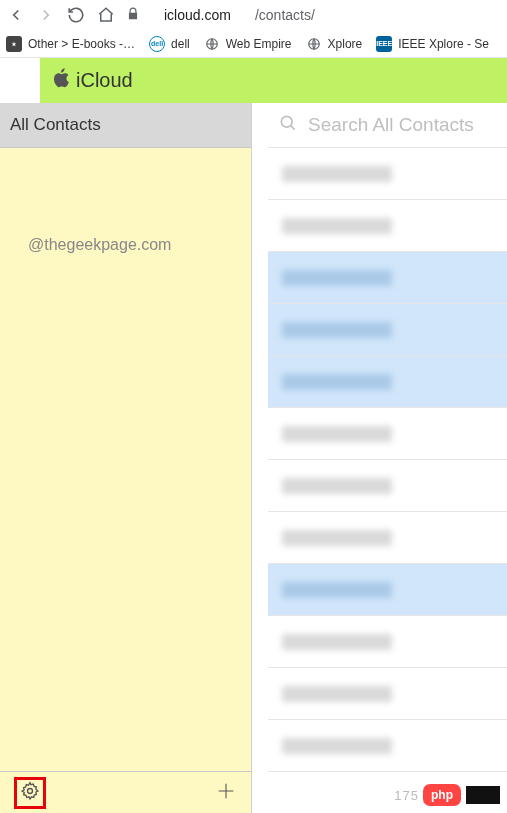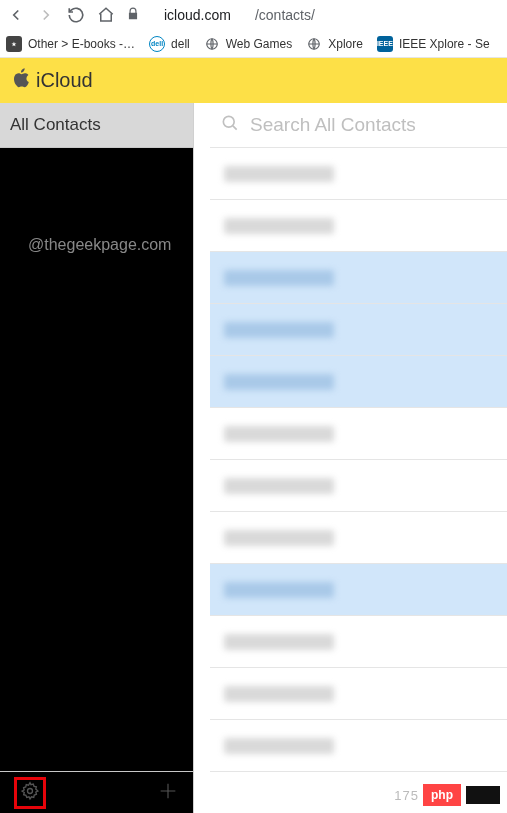--- a/index.html
+++ b/index.html
@@ -15,48 +15,48 @@
 
     .bookmarks-bar { height: 28px; display: flex; align-items: center; padding: 0 6px; gap: 14px; font-size: 12px; color: #333; background: #fff; border-bottom: 1px solid #e5e5e5; }
     .bm-item { display: flex; align-items: center; gap: 6px; white-space: nowrap; }
     .bm-favicon { width: 16px; height: 16px; display: flex; align-items: center; justify-content: center; font-size: 10px; border-radius: 3px; }
     .bm-favicon.folder { background: #444; color: #fff; }
     .bm-favicon.dell { border: 1px solid #0085c3; border-radius: 50%; color: #0085c3; font-size: 7px; font-weight: bold; }
     .bm-favicon.globe { color: #5f6368; }
     .bm-favicon.ieee { background: #00629b; color: #fff; font-size: 7px; font-weight: bold; }
 
     
-    .icloud-header { height: 45px; background: #fde047; display: flex; align-items: center; padding: 0 12px; gap: 6px; font-size: 20px; }
+    .icloud-header { height: 45px; background: #bef264; display: flex; align-items: center; padding: 0 12px; gap: 6px; font-size: 20px; margin-left: 40px; }
     .apple-logo { color: #555; font-size: 20px; }
     .icloud-text { color: #333; font-weight: 500; }
     .contacts-text { color: #007aff; font-weight: 400; }
 
     
     .main { display: flex; height: calc(813px - 30px - 28px - 45px); }
-    .sidebar { width: 194px; background: #000000; display: flex; flex-direction: column; border-right: 1px solid #d0d0d0; }
+    .sidebar { width: 252px; background: #fef9c3; display: flex; flex-direction: column; border-right: 1px solid #d0d0d0; }
     .sidebar-header { height: 45px; display: flex; align-items: center; padding: 0 10px; font-size: 17px; color: #333; background: #d8d8d8; border-bottom: 1px solid #c8c8c8; }
     .sidebar-body { flex: 1; padding: 88px 0 0 28px; }
     .credit { font-size: 16px; color: #888; }
     .sidebar-footer { height: 42px; display: flex; align-items: center; justify-content: space-between; padding: 0 14px; border-top: 1px solid #c8c8c8; }
     .gear-wrap { width: 32px; height: 32px; display: flex; align-items: center; justify-content: center; border: 3px solid #e6040a; }
     .gear, .plus { color: #555; }
 
     .content { flex: 1; display: flex; flex-direction: column; overflow: hidden; padding-left: 16px; }
     .search-bar { height: 45px; display: flex; align-items: center; padding: 0 10px; gap: 10px; border-bottom: 1px solid #e5e5e5; }
     .search-icon { color: #c0c0c0; }
     .search-ph { font-size: 19px; color: #bfbfbf; font-weight: 300; }
     .list { flex: 1; overflow: hidden; position: relative; }
     .contact-row { height: 52px; border-bottom: 1px solid #e5e5e5; padding: 10px 14px; display: flex; align-items: center; }
     .contact-row.sel { background: #d1e6fa; }
     .contact-blur { width: 110px; height: 16px; background: #d9d9d9; border-radius: 2px; filter: blur(3px); }
     .contact-row.sel .contact-blur { background: #a9c9e8; }
 
     .footer-right { position: absolute; bottom: 0; right: 0; height: 36px; display: flex; align-items: center; gap: 4px; padding: 0 6px; background: #fff; }
     .count { font-size: 13px; color: #bbb; letter-spacing: 1px; }
-    .php-tag { background: #ff4444; color: #fff; font-size: 12px; font-weight: bold; padding: 4px 8px; display: flex; align-items: center; }
+    .php-tag { background: #ff4444; color: #fff; font-size: 12px; font-weight: bold; padding: 4px 8px; display: flex; align-items: center; border-radius: 7px; }
     .black-box { width: 36px; height: 20px; background: #111; border: 1px solid #fff; }
   </style>
 </head>
 <body>
 
 <div class="browser-bar">
   <div class="nav-btn">
     <svg width="18" height="18" viewBox="0 0 24 24" fill="none" stroke="#5f6368" stroke-width="2.2">
         <path d="M15 18l-6-6 6-6"></path>
       </svg>
@@ -98,21 +98,21 @@
       <div class="bm-favicon dell">dell</div>
       <span>dell</span>
     </div>
     <div class="bm-item">
       <div class="bm-favicon globe">
         <svg width="14" height="14" viewBox="0 0 24 24" fill="none" stroke="#5f6368" stroke-width="2">
           <circle cx="12" cy="12" r="9"></circle>
           <path d="M3 12h18M12 3c2.5 3 2.5 15 0 18M12 3c-2.5 3-2.5 15 0 18"></path>
         </svg>
       </div>
-      <span>Web Games</span>
+      <span>Web Empire</span>
     </div>
     <div class="bm-item">
       <div class="bm-favicon globe">
         <svg width="14" height="14" viewBox="0 0 24 24" fill="none" stroke="#5f6368" stroke-width="2">
           <circle cx="12" cy="12" r="9"></circle>
           <path d="M3 12h18M12 3c2.5 3 2.5 15 0 18M12 3c-2.5 3-2.5 15 0 18"></path>
         </svg>
       </div>
       <span>Xplore</span>
     </div>

